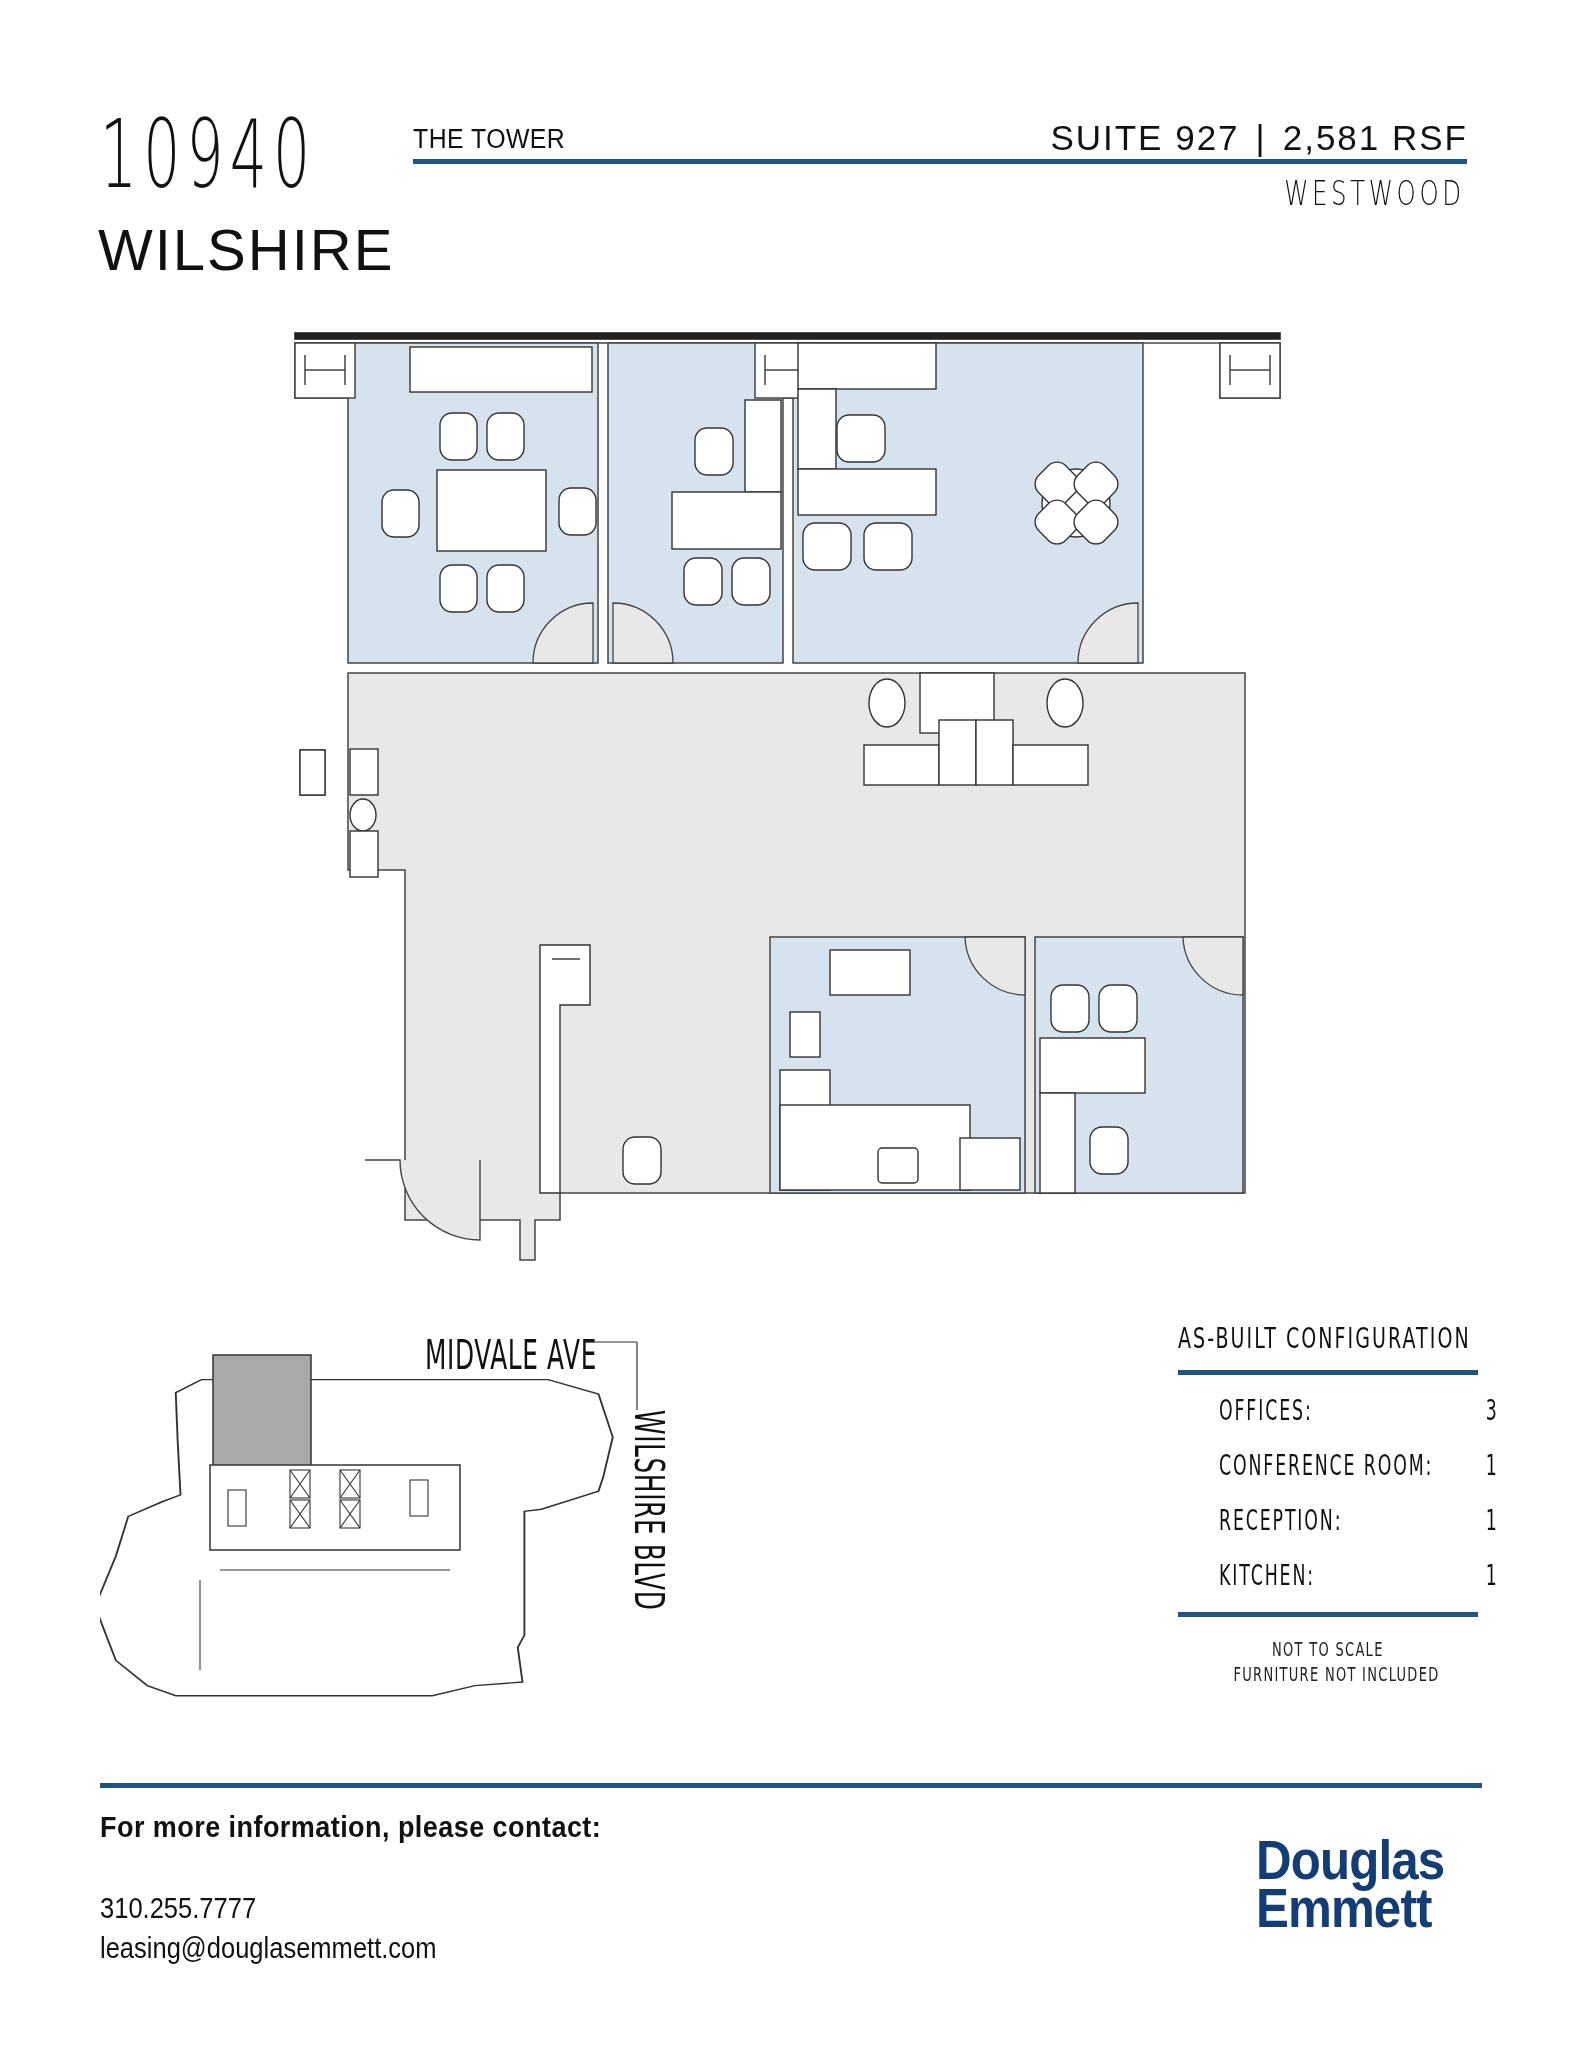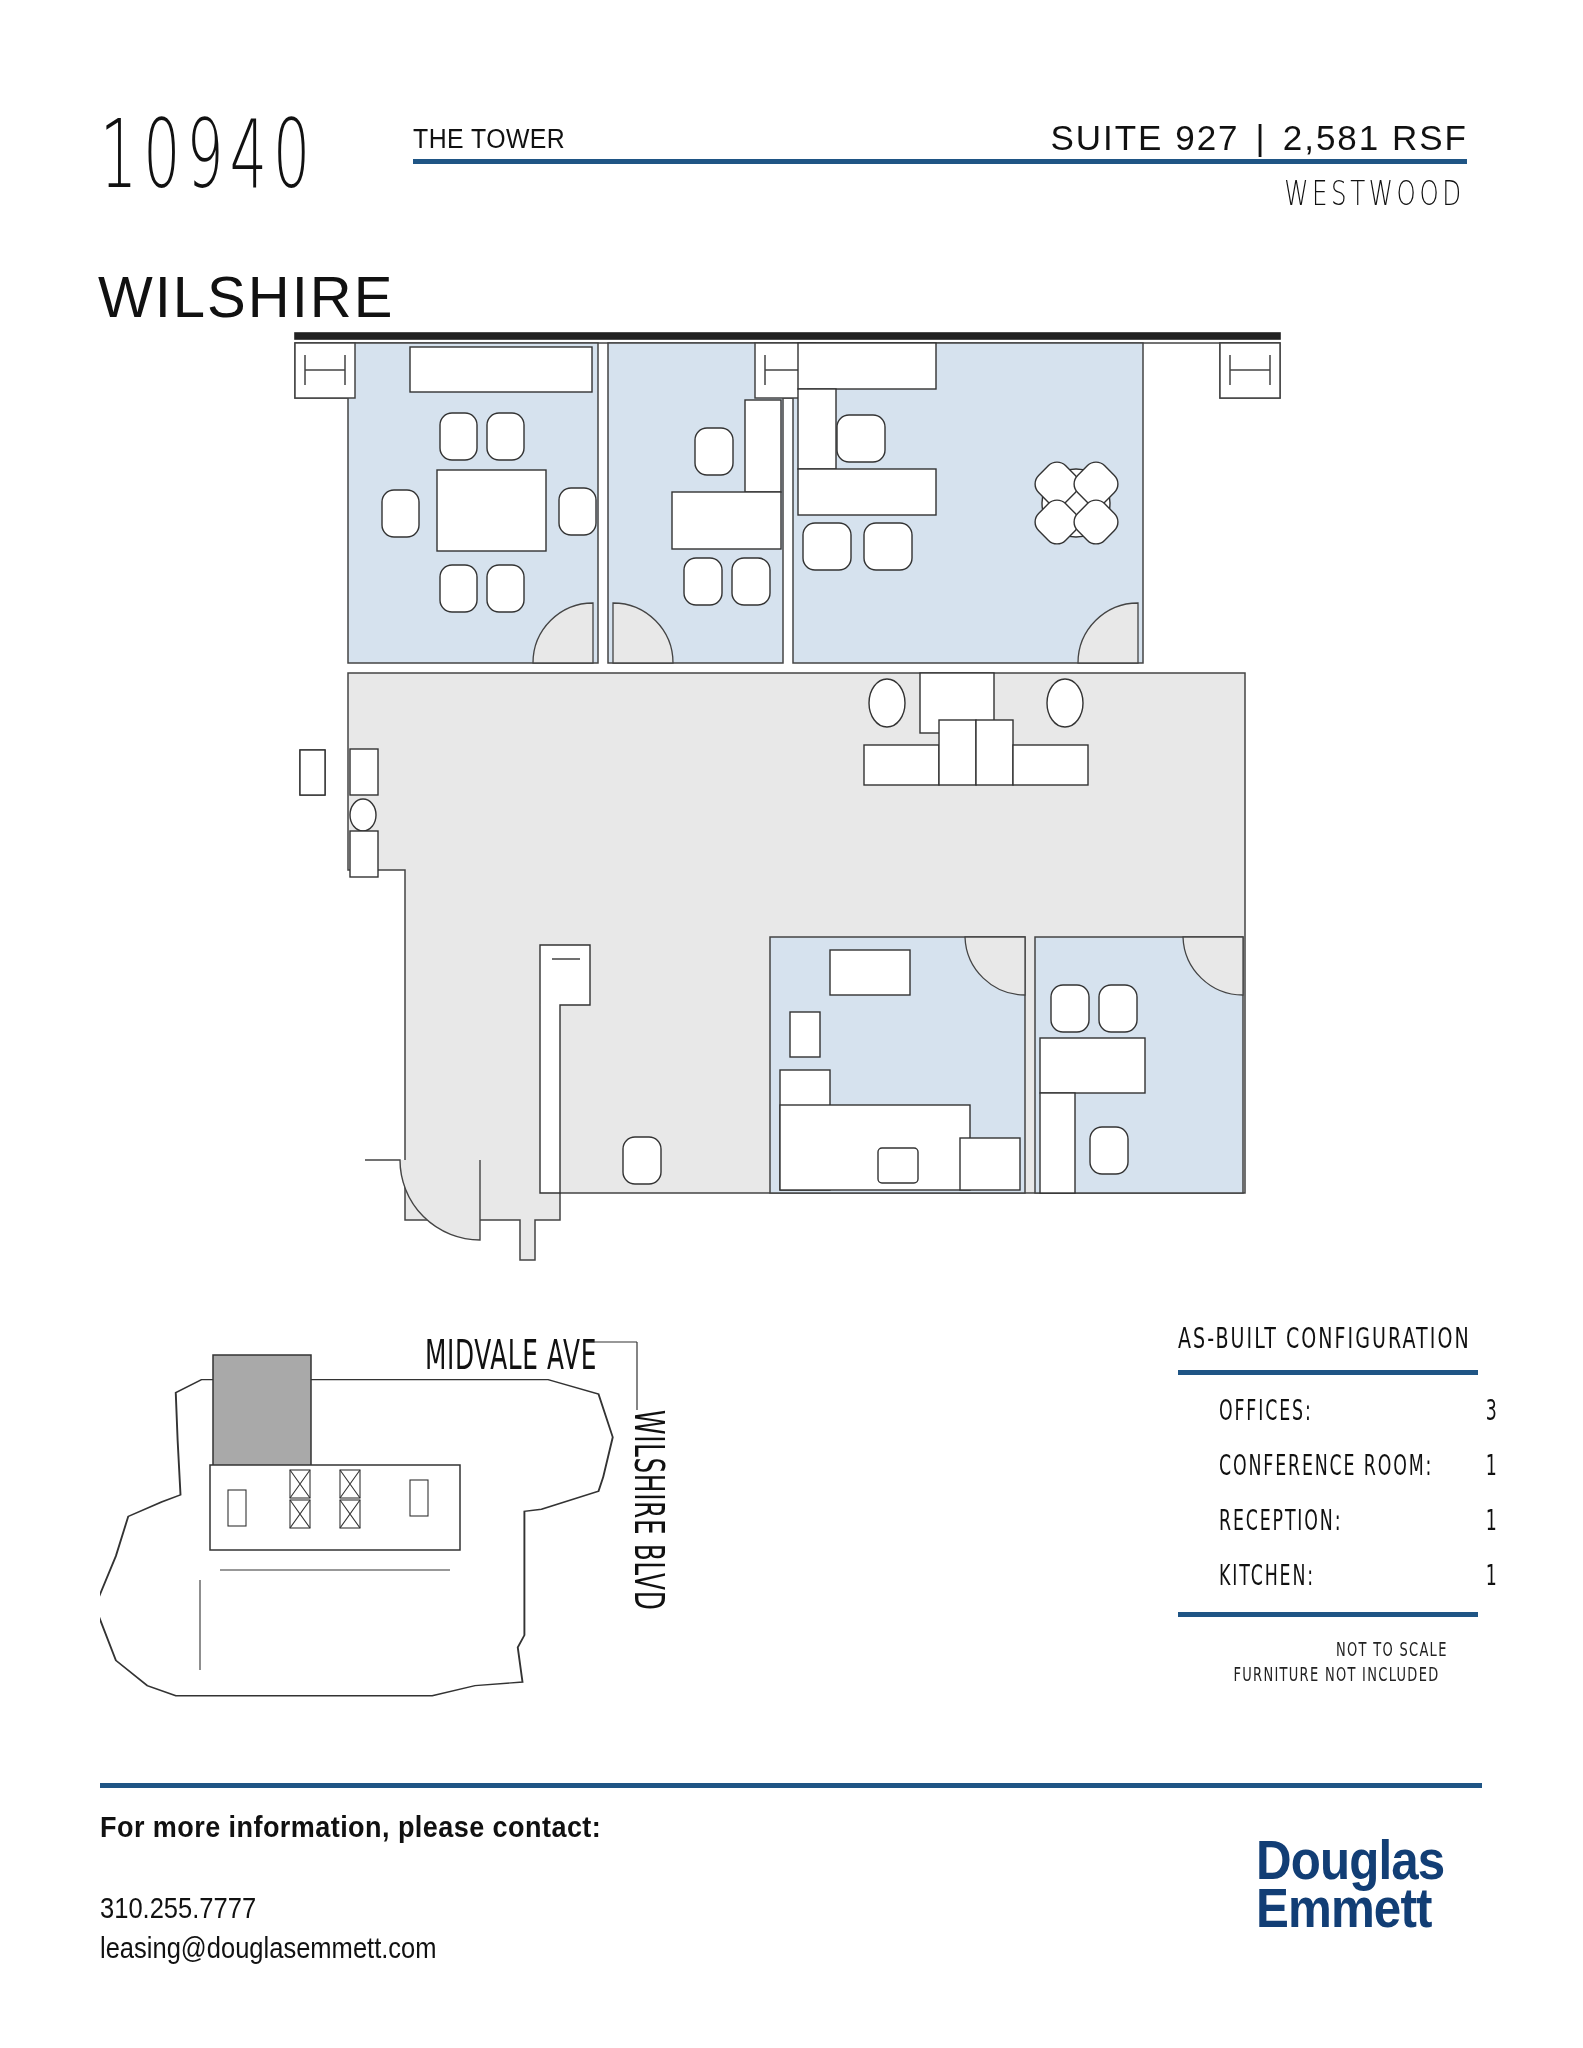--- a/index.html
+++ b/index.html
@@ -5,21 +5,21 @@
   html, body { margin: 0; padding: 0; background: #ffffff; }
   body { width: 1583px; height: 2048px; position: relative; overflow: hidden;
          font-family: "Liberation Sans", sans-serif; color: #111; }
   .abs { position: absolute; }
 
   
   .addr-num { left: 100px; top: 108px; font-family: "DejaVu Sans", sans-serif; font-weight: 200;
               font-size: 94px; line-height: 94px; letter-spacing: 10px; transform: scaleX(0.62);
               transform-origin: left top; color: #111; }
   .addr-street { left: 98px; top: 220px; font-family: "Liberation Sans", sans-serif; font-size: 58px;
-                 line-height: 60px; letter-spacing: 2px; color: #111; margin-top: 47px; }
+                 line-height: 60px; letter-spacing: 2px; color: #111; }
   .tower { left: 413px; top: 124px; font-size: 27px; letter-spacing: 0.5px; transform: scaleX(0.92);
            transform-origin: left top; }
   .hdr-rule { left: 413px; top: 159px; width: 1054px; height: 5px; background: #1f5585; }
   .suite { right: 115px; top: 118px; font-size: 35px; letter-spacing: 2px; }
   .suite .sep { display: inline-block; margin: 0 16px; font-weight: 100; }
   .hood { right: 118px; top: 173px; font-size: 34px; letter-spacing: 5px; transform: scaleX(0.72);
           transform-origin: right top; font-family: "DejaVu Sans", sans-serif; font-weight: 200; }
 
   
   .plan { left: 290px; top: 325px; }
@@ -35,21 +35,21 @@
   
   .cfg { left: 1178px; top: 1322px; width: 300px; }
   .cfg-title { font-family: "DejaVu Sans", sans-serif; font-size: 28px; letter-spacing: 3px;
                transform: scaleX(0.68); transform-origin: left top; white-space: nowrap; color: #111; }
   .cfg-rule { position: absolute; left: 0; width: 300px; height: 5px; background: #1f5585; }
   .cfg-row { position: absolute; left: 8px; width: 290px; height: 40px; margin-left: 33px; }
   .cfg-label { position: absolute; left: 0; top: 0; font-family: "DejaVu Sans", sans-serif; font-size: 28px;
                letter-spacing: 3px; transform: scaleX(0.62); transform-origin: left top; white-space: nowrap; }
   .cfg-val { position: absolute; right: 12px; top: 0; font-family: "DejaVu Sans", sans-serif; font-size: 28px;
              transform: scaleX(0.62); transform-origin: right top; }
-  .cfg-note { position: absolute; left: 0; width: 300px; text-align: right; font-family: "DejaVu Sans", sans-serif;
+  .cfg-note { position: absolute; left: 0; width: 300px; text-align: center; font-family: "DejaVu Sans", sans-serif;
               font-size: 20px; letter-spacing: 2px; color: #222; }
   .cfg-note span { display: inline-block; transform: scaleX(0.65); white-space: nowrap; }
 
   
   .foot-rule { left: 100px; top: 1783px; width: 1382px; height: 5px; background: #1f5585; }
   .contact-lead { left: 100px; top: 1810px; font-size: 30px; font-weight: bold; letter-spacing: 0.5px;
                   transform: scaleX(0.9); transform-origin: left top; }
   .phone { left: 100px; top: 1892px; font-size: 29px; transform: scaleX(0.88); transform-origin: left top; }
   .email { left: 100px; top: 1932px; font-size: 29px; transform: scaleX(0.88); transform-origin: left top; }
   .logo { left: 1256px; top: 1836px; color: #123e75; font-family: "Liberation Sans", sans-serif; font-weight: bold;

